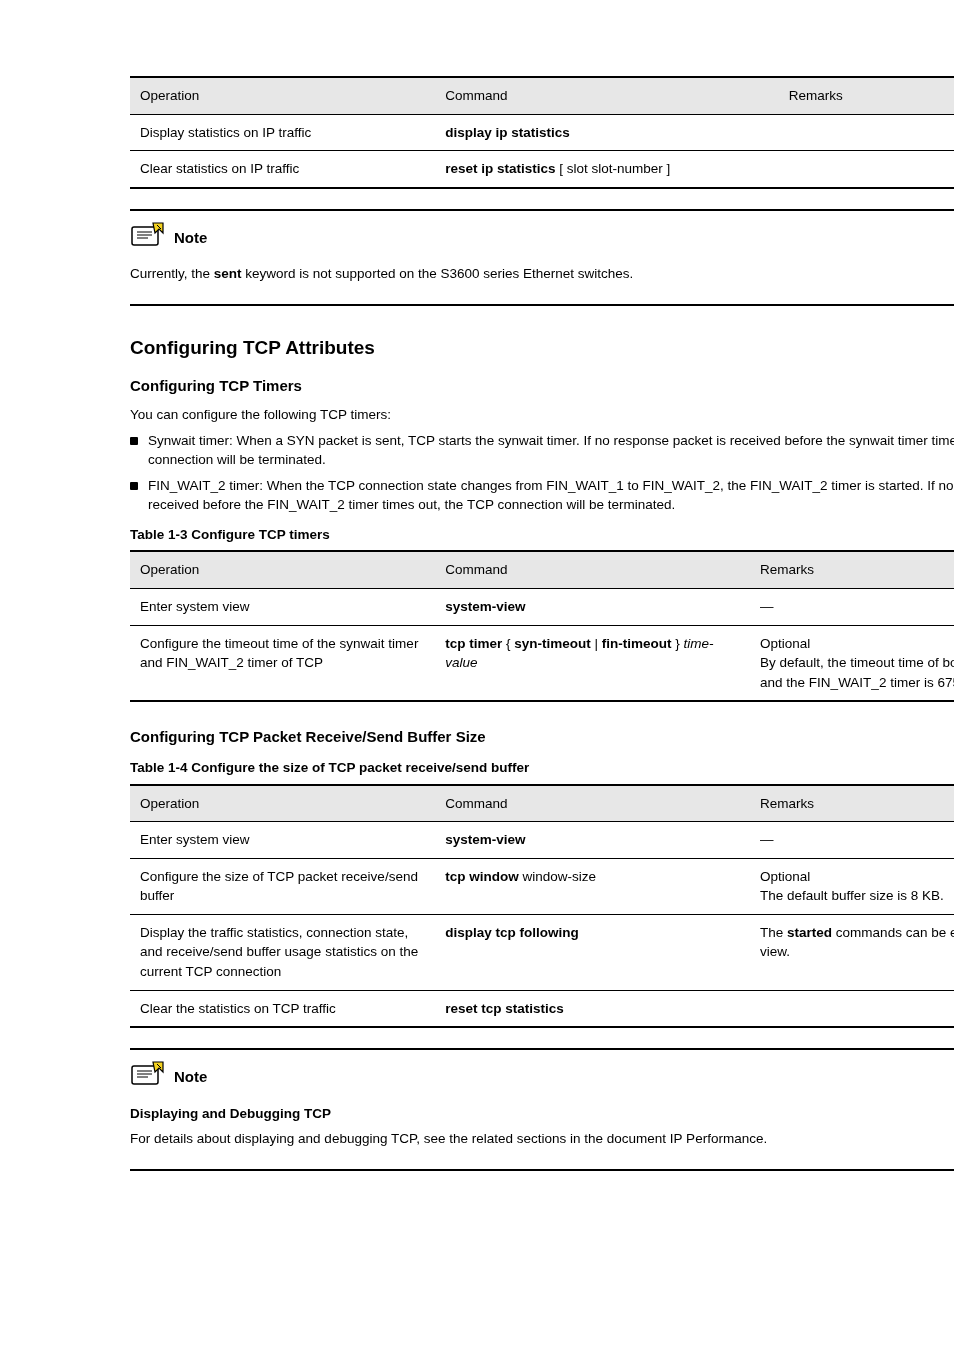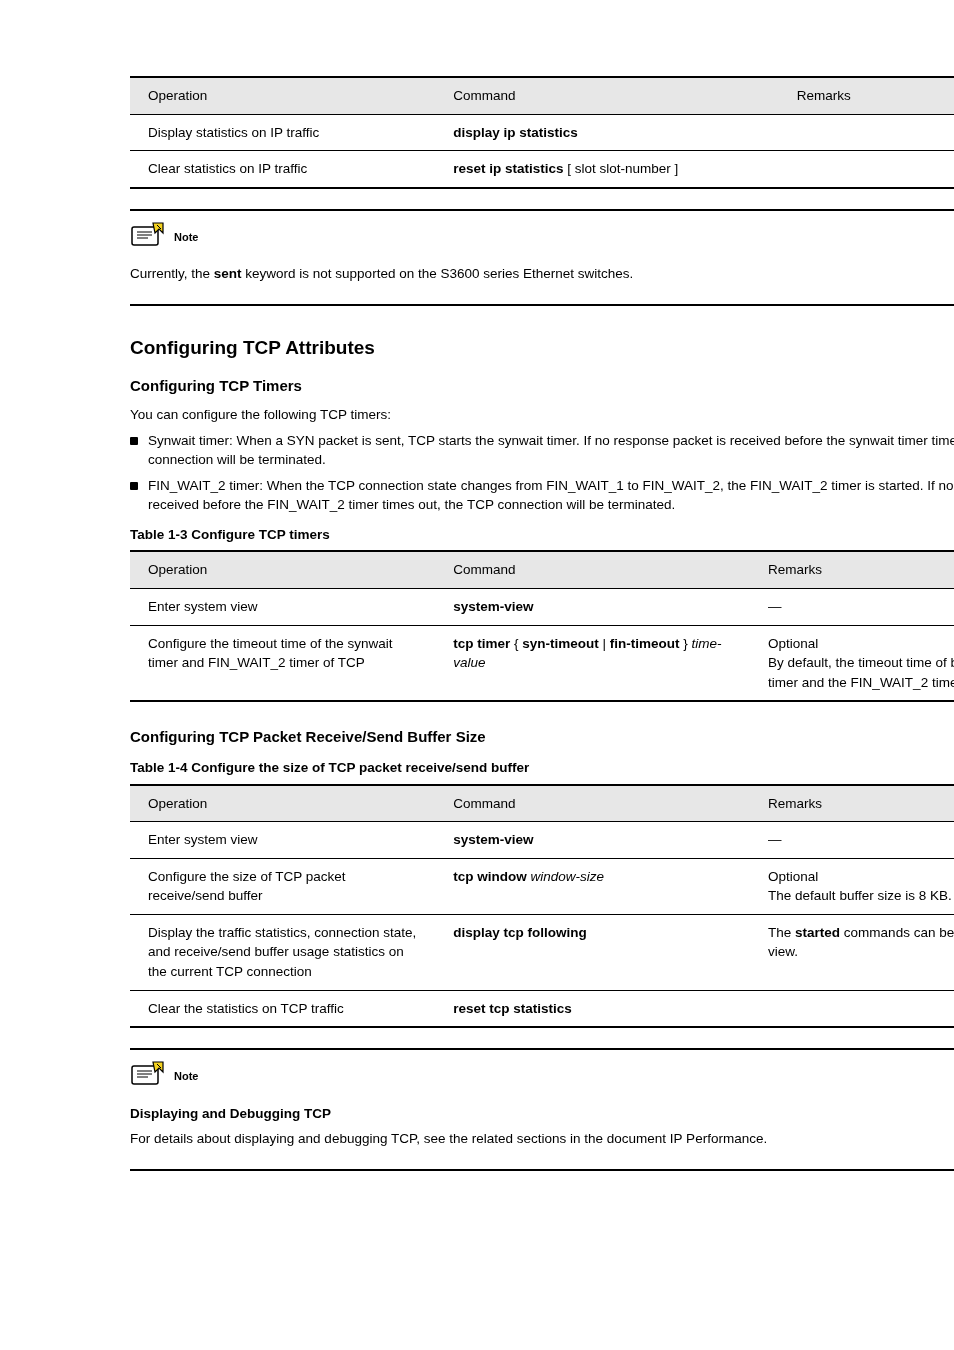--- a/index.html
+++ b/index.html
@@ -2,32 +2,32 @@
 <html><head>
 <meta charset="utf-8">
 <style>
   * { box-sizing: border-box; margin: 0; padding: 0; }
   html, body { width: 954px; background: #fff; font-family: Arial, Helvetica, sans-serif; color: #000; }
   body { padding: 76px 100px 60px 130px; font-size: 13.5px; line-height: 1.45; }
   .page-wrap { position: relative; min-height: 1350px; width: 954px; }
   .content { }
 
   table.cfg { width: 100%; border-collapse: collapse; font-size: 13.5px; }
-  table.cfg th, table.cfg td { text-align: left; vertical-align: top; padding: 8px 18px; }
+  table.cfg th, table.cfg td { text-align: left; vertical-align: top; padding: 8px 10px; }
   table.cfg th { background: #e7e7e7; font-weight: normal; }
   table.cfg { border-top: 2px solid #000; border-bottom: 2px solid #000; }
   table.cfg tr { border-top: 1px solid #000; }
   table.cfg thead tr { border-top: none; }
   table.cfg tbody tr:first-child { border-top: 1px solid #000; }
 
   .cmd { font-weight: bold; }
 
   .note-block { margin: 20px 0 28px 0; border-top: 2px solid #000; border-bottom: 2px solid #000; padding: 10px 0 14px 0; }
   .note-head { display: flex; align-items: center; gap: 8px; margin-bottom: 10px; }
-  .note-title { font-weight: bold; font-size: 11px; }
+  .note-title { font-weight: bold; font-size: 15px; }
 
   h2.sec { font-size: 19px; font-weight: bold; margin: 26px 0 10px 0; }
   h3.sub { font-size: 15px; font-weight: bold; margin: 14px 0 8px 0; }
   p { margin: 6px 0; }
   p.caption { margin: 10px 0 6px 0; font-weight: bold; }
 
   .col-op { width: 32%; }
   .col-cmd { width: 36%; }
   .col-rem { width: 32%; }
 
@@ -153,21 +153,21 @@
     </tr>
   </thead>
   <tbody>
     <tr>
       <td>Enter system view</td>
       <td><span class="cmd">system-view</span></td>
       <td>—</td>
     </tr>
     <tr>
       <td>Configure the size of TCP packet receive/send buffer</td>
-      <td><span class="cmd">tcp window</span><span style="font-style:italic;"> window-size</span></td>
+      <td><span class="cmd">tcp window</span><span style=""> window-size</span></td>
       <td>
         <div>Optional</div>
         <div>The default buffer size is 8 KB.</div>
       </td>
     </tr>
     <tr>
       <td>Display the traffic statistics, connection state, and receive/send buffer usage statistics on the current TCP connection</td>
       <td><span class="cmd">display tcp following</span></td>
       <td><span>The </span><span class="cmd">started</span><span> commands can be executed in any view.</span></td>
     </tr>

